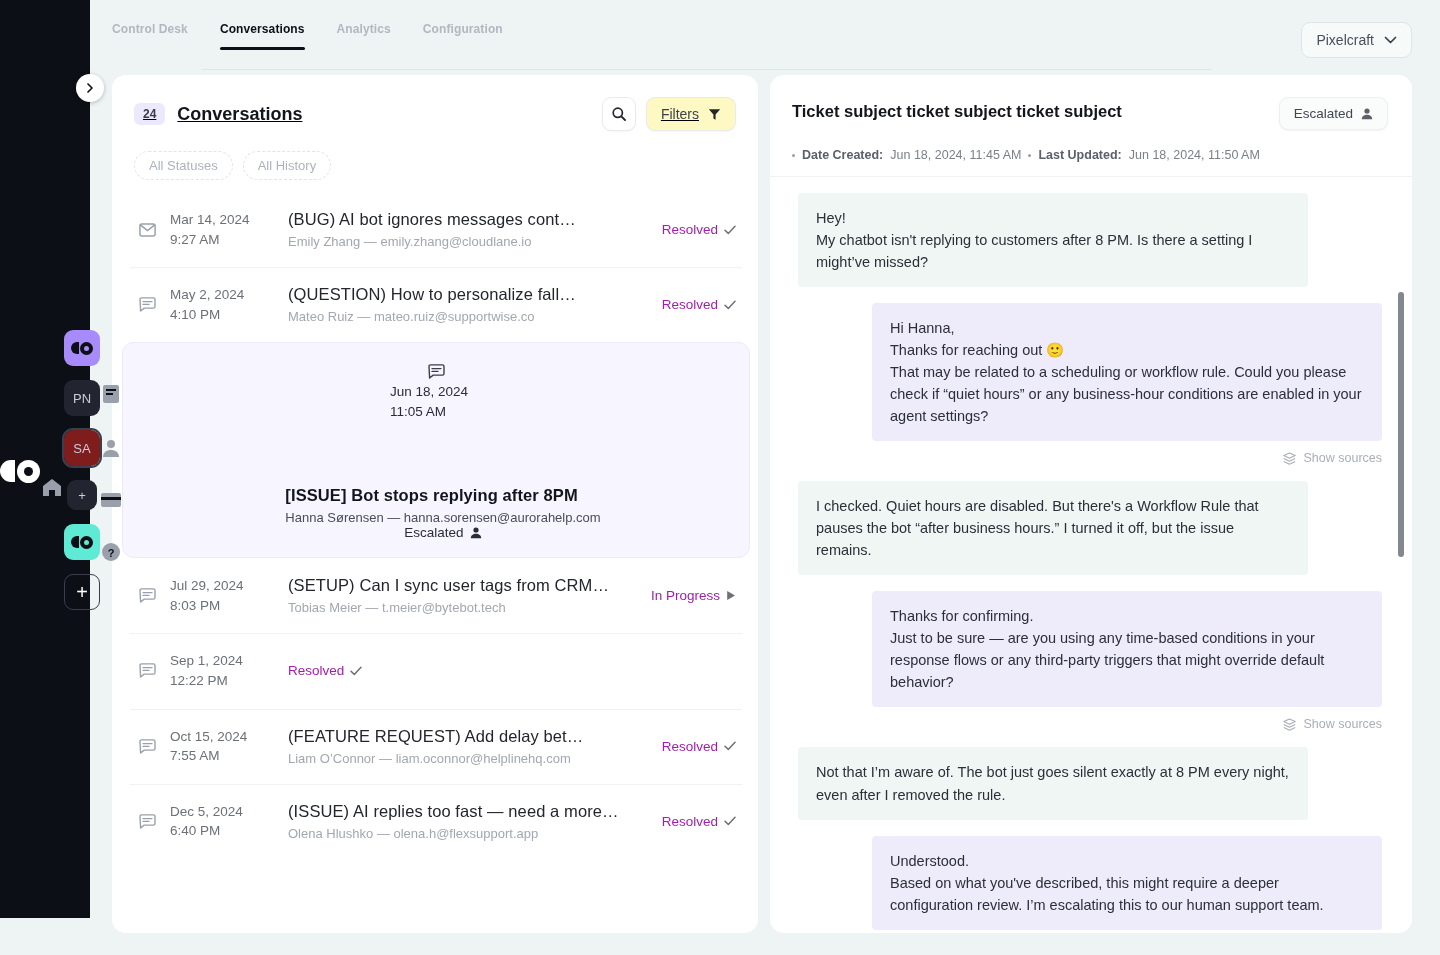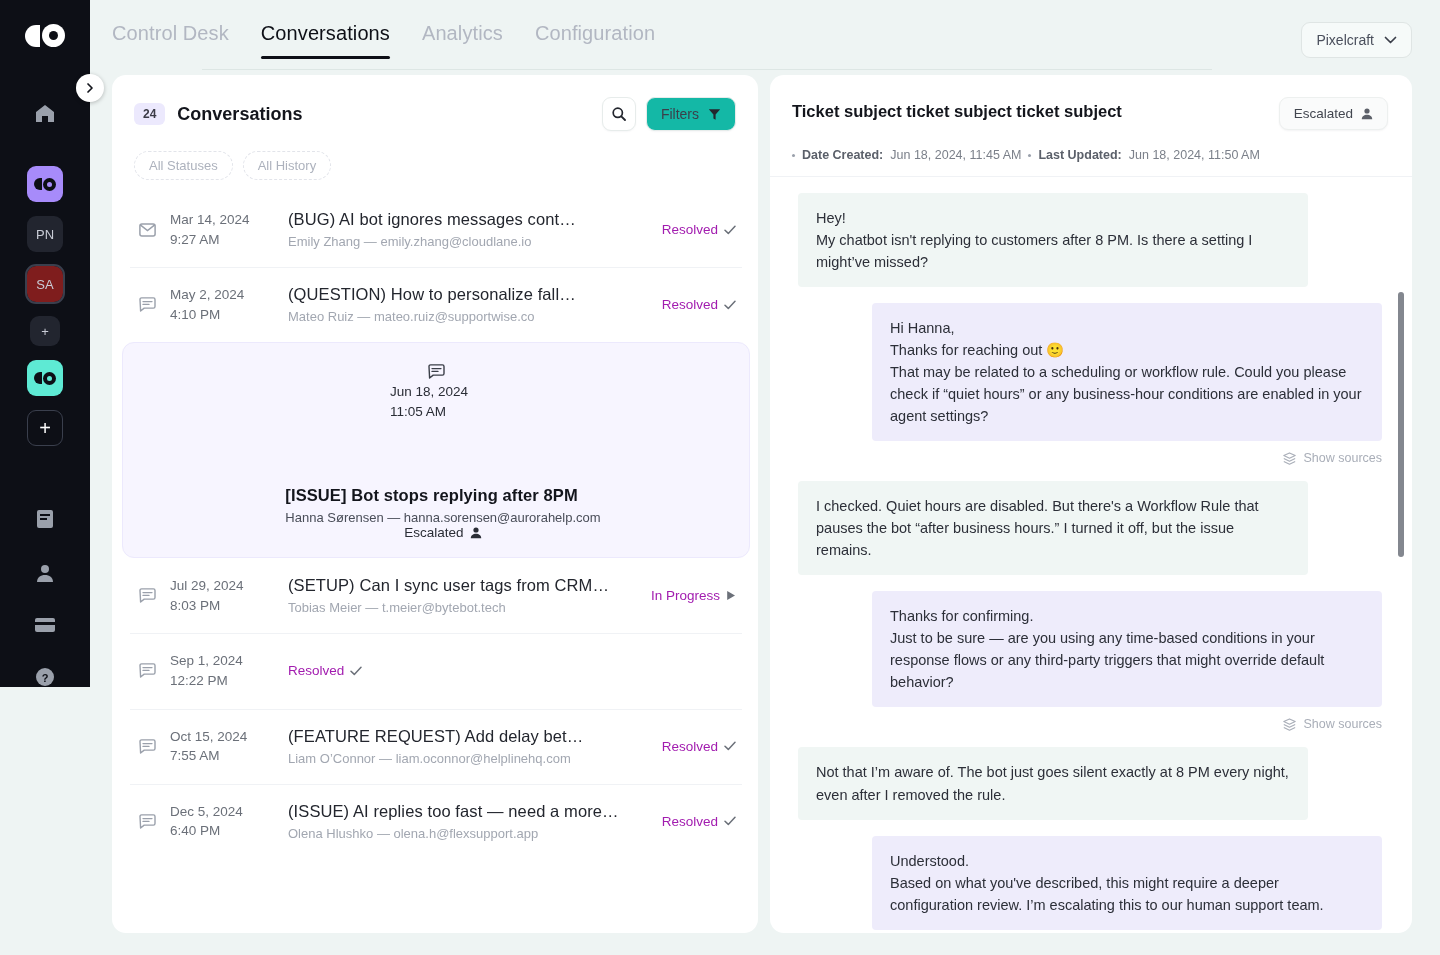--- a/index.html
+++ b/index.html
@@ -6,22 +6,22 @@
   html, body {
     width: 1440px; height: 955px;
     font-family: "Liberation Sans", sans-serif;
     background: #eef4f3;
     overflow: hidden;
   }
   .app { position: relative; width: 1440px; height: 955px; display: flex; }
 
   
   .rail {
-    width: 90px; height: 687px; background: #0d0f16;
-    display: flex; flex-direction: column; align-items: center;
+    width: 90px; height: 918px; background: #0d0f16;
+    display: flex; flex-direction: row; align-items: center;
     flex: 0 0 90px; position: relative;
   }
   .rail-logo { margin-top: 24px; width: 44px; height: 34px;
     display: flex; align-items: center; justify-content: center; gap: 2px; }
   .logo-half { width: 15px; height: 22px; background: #fff;
     border-radius: 11px 0 0 11px; }
   .logo-ring { width: 23px; height: 23px; border-radius: 50%;
     background: #fff; position: relative; }
   .logo-ring::after { content: ""; position: absolute; left: 7px; top: 7px;
     width: 9px; height: 9px; border-radius: 50%; background: #0d0f16; }
@@ -53,47 +53,47 @@
     background: #fff; border-radius: 50%; display: flex; align-items: center;
     justify-content: center; box-shadow: 0 1px 4px rgba(0,0,0,.25);
     cursor: pointer; z-index: 30;
   }
 
   
   .main { flex: 1; display: flex; flex-direction: column; background: #eef4f3; min-width: 0; }
   .topbar { height: 75px; display: flex; align-items: flex-start;
     padding: 22px 28px 0 22px; position: relative; }
   .tabs { display: flex; gap: 32px; align-items: flex-start; }
-  .tab { font-size: 20px; font-weight: 400; color: #b2b7c2; padding-bottom: 14px;
+  .tab { font-size: 12px; font-weight: 700; color: #b2b7c2; padding-bottom: 14px;
     cursor: pointer; letter-spacing: .1px; position: relative; }
   .tab.active { color: #0d0f16; }
   .tab.active::after { content: ""; position: absolute; left: 0; right: 0;
     bottom: 0; height: 3px; background: #0d0f16; border-radius: 2px; }
   .topline { position: absolute; left: 112px; right: 228px; top: 69px;
     height: 1px; background: #dde6e4; }
   .org-select { margin-left: auto; display: flex; align-items: center; gap: 10px;
     border: 1px solid #dfe5e4; background: #f6faf9; border-radius: 9px;
     padding: 9px 14px; font-size: 14px; color: #4a4f5c; cursor: pointer; }
 
   .content { flex: 1; display: flex; gap: 12px; padding: 0 28px 22px 22px; min-height: 0; }
 
   
   .panel { background: #fff; border-radius: 14px; display: flex; flex-direction: column;
     overflow: hidden; }
   .left-panel { width: 646px; flex: 0 0 646px; }
   .lp-head { padding: 22px 22px 0 22px; }
-  .lp-titlerow { display: flex; align-items: center; }
+  .lp-titlerow { display: flex; align-items: center; text-decoration: underline; }
   .count-badge { background: #ece9fd; color: #3b3b46; font-size: 12px;
     font-weight: 600; border-radius: 6px; padding: 4px 9px; margin-right: 12px; }
   .lp-title { font-size: 18px; font-weight: 700; color: #13151c; }
   .lp-actions { margin-left: auto; display: flex; gap: 10px; }
   .icon-btn { width: 34px; height: 34px; border: 1px solid #e7eceb; background: #fff;
     border-radius: 9px; display: flex; align-items: center; justify-content: center;
     cursor: pointer; box-shadow: 0 1px 2px rgba(16,24,40,.04); }
-  .filter-btn { height: 34px; border: 1px solid #e7eceb; background: #14b8a6;
+  .filter-btn { height: 34px; border: 1px solid #e7eceb; background: #fef9c3;
     border-radius: 9px; display: flex; align-items: center; gap: 9px;
     padding: 0 14px; font-size: 14px; color: #3b3f4a; cursor: pointer;
     box-shadow: 0 1px 2px rgba(16,24,40,.04); }
   .chips { display: flex; gap: 10px; margin-top: 20px; }
   .chip { border: 1px dashed #e2e4ea; border-radius: 16px; padding: 6px 14px;
     font-size: 13px; color: #adb2bd; cursor: pointer; }
 
   .conv-list { flex: 1; overflow: hidden; padding: 12px 8px 0 10px; }
   .conv-row { display: flex; align-items: center; padding: 18px 14px;
     border-radius: 12px; cursor: pointer; position: relative; }

